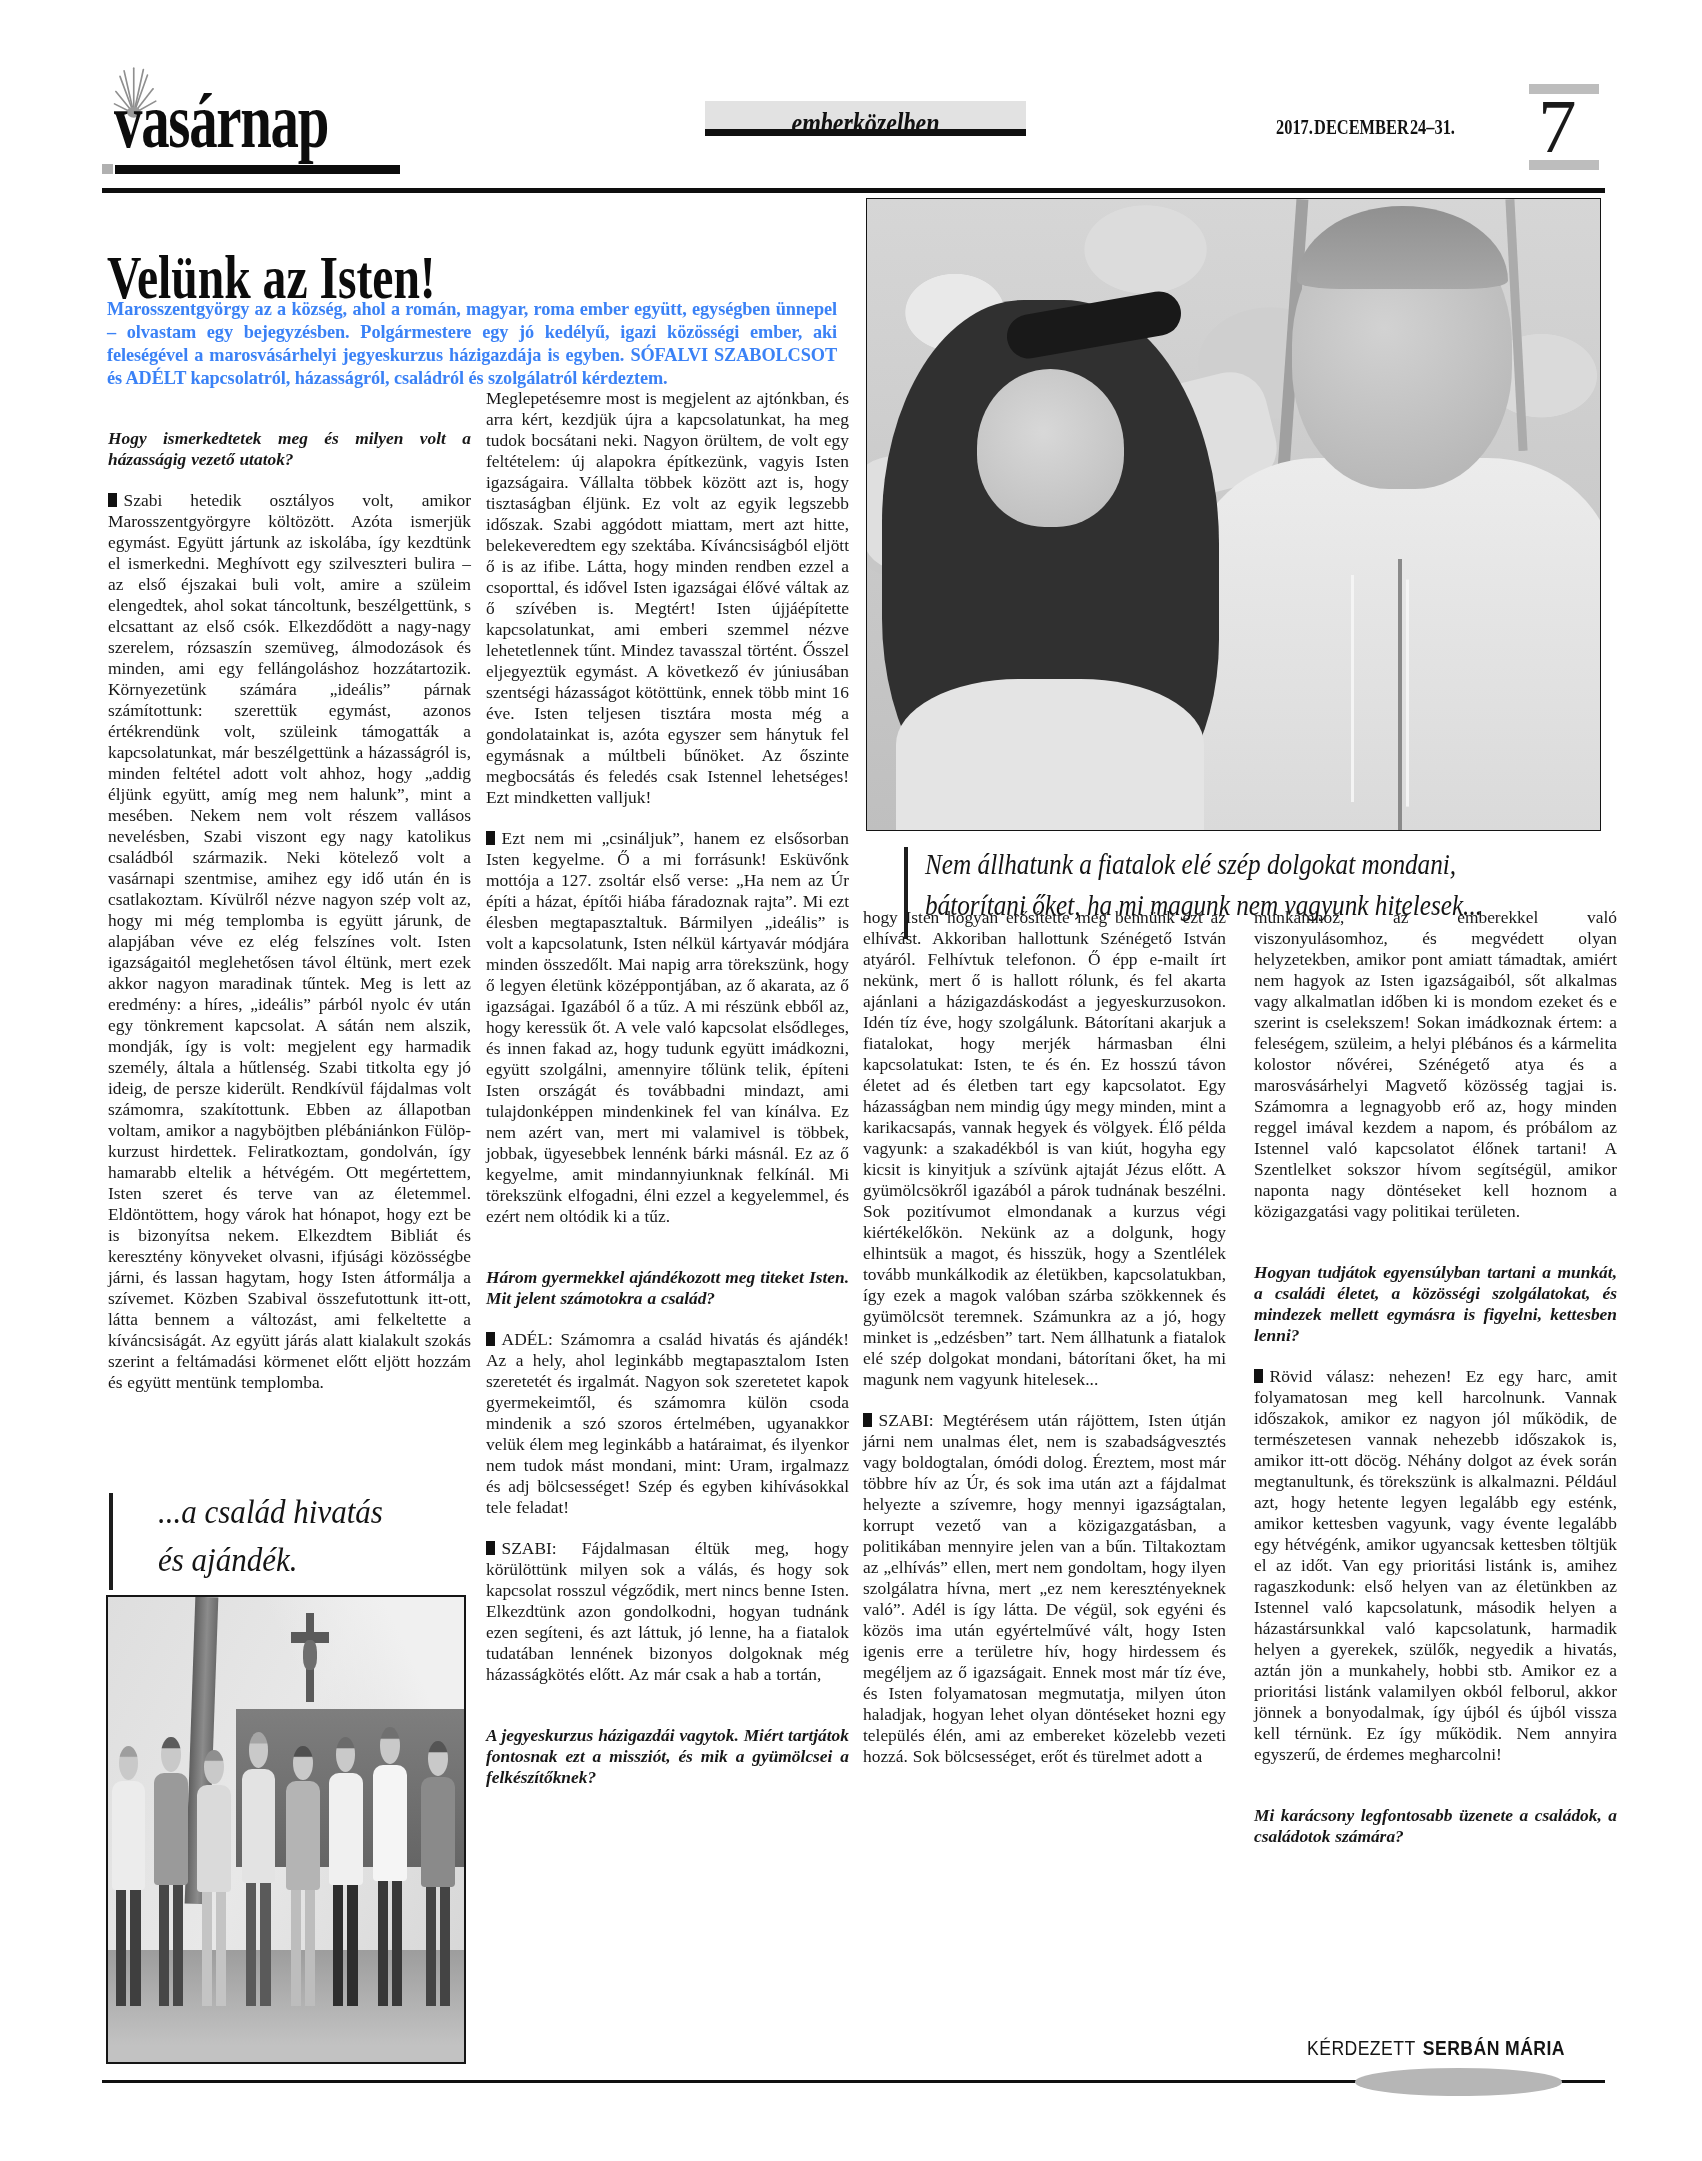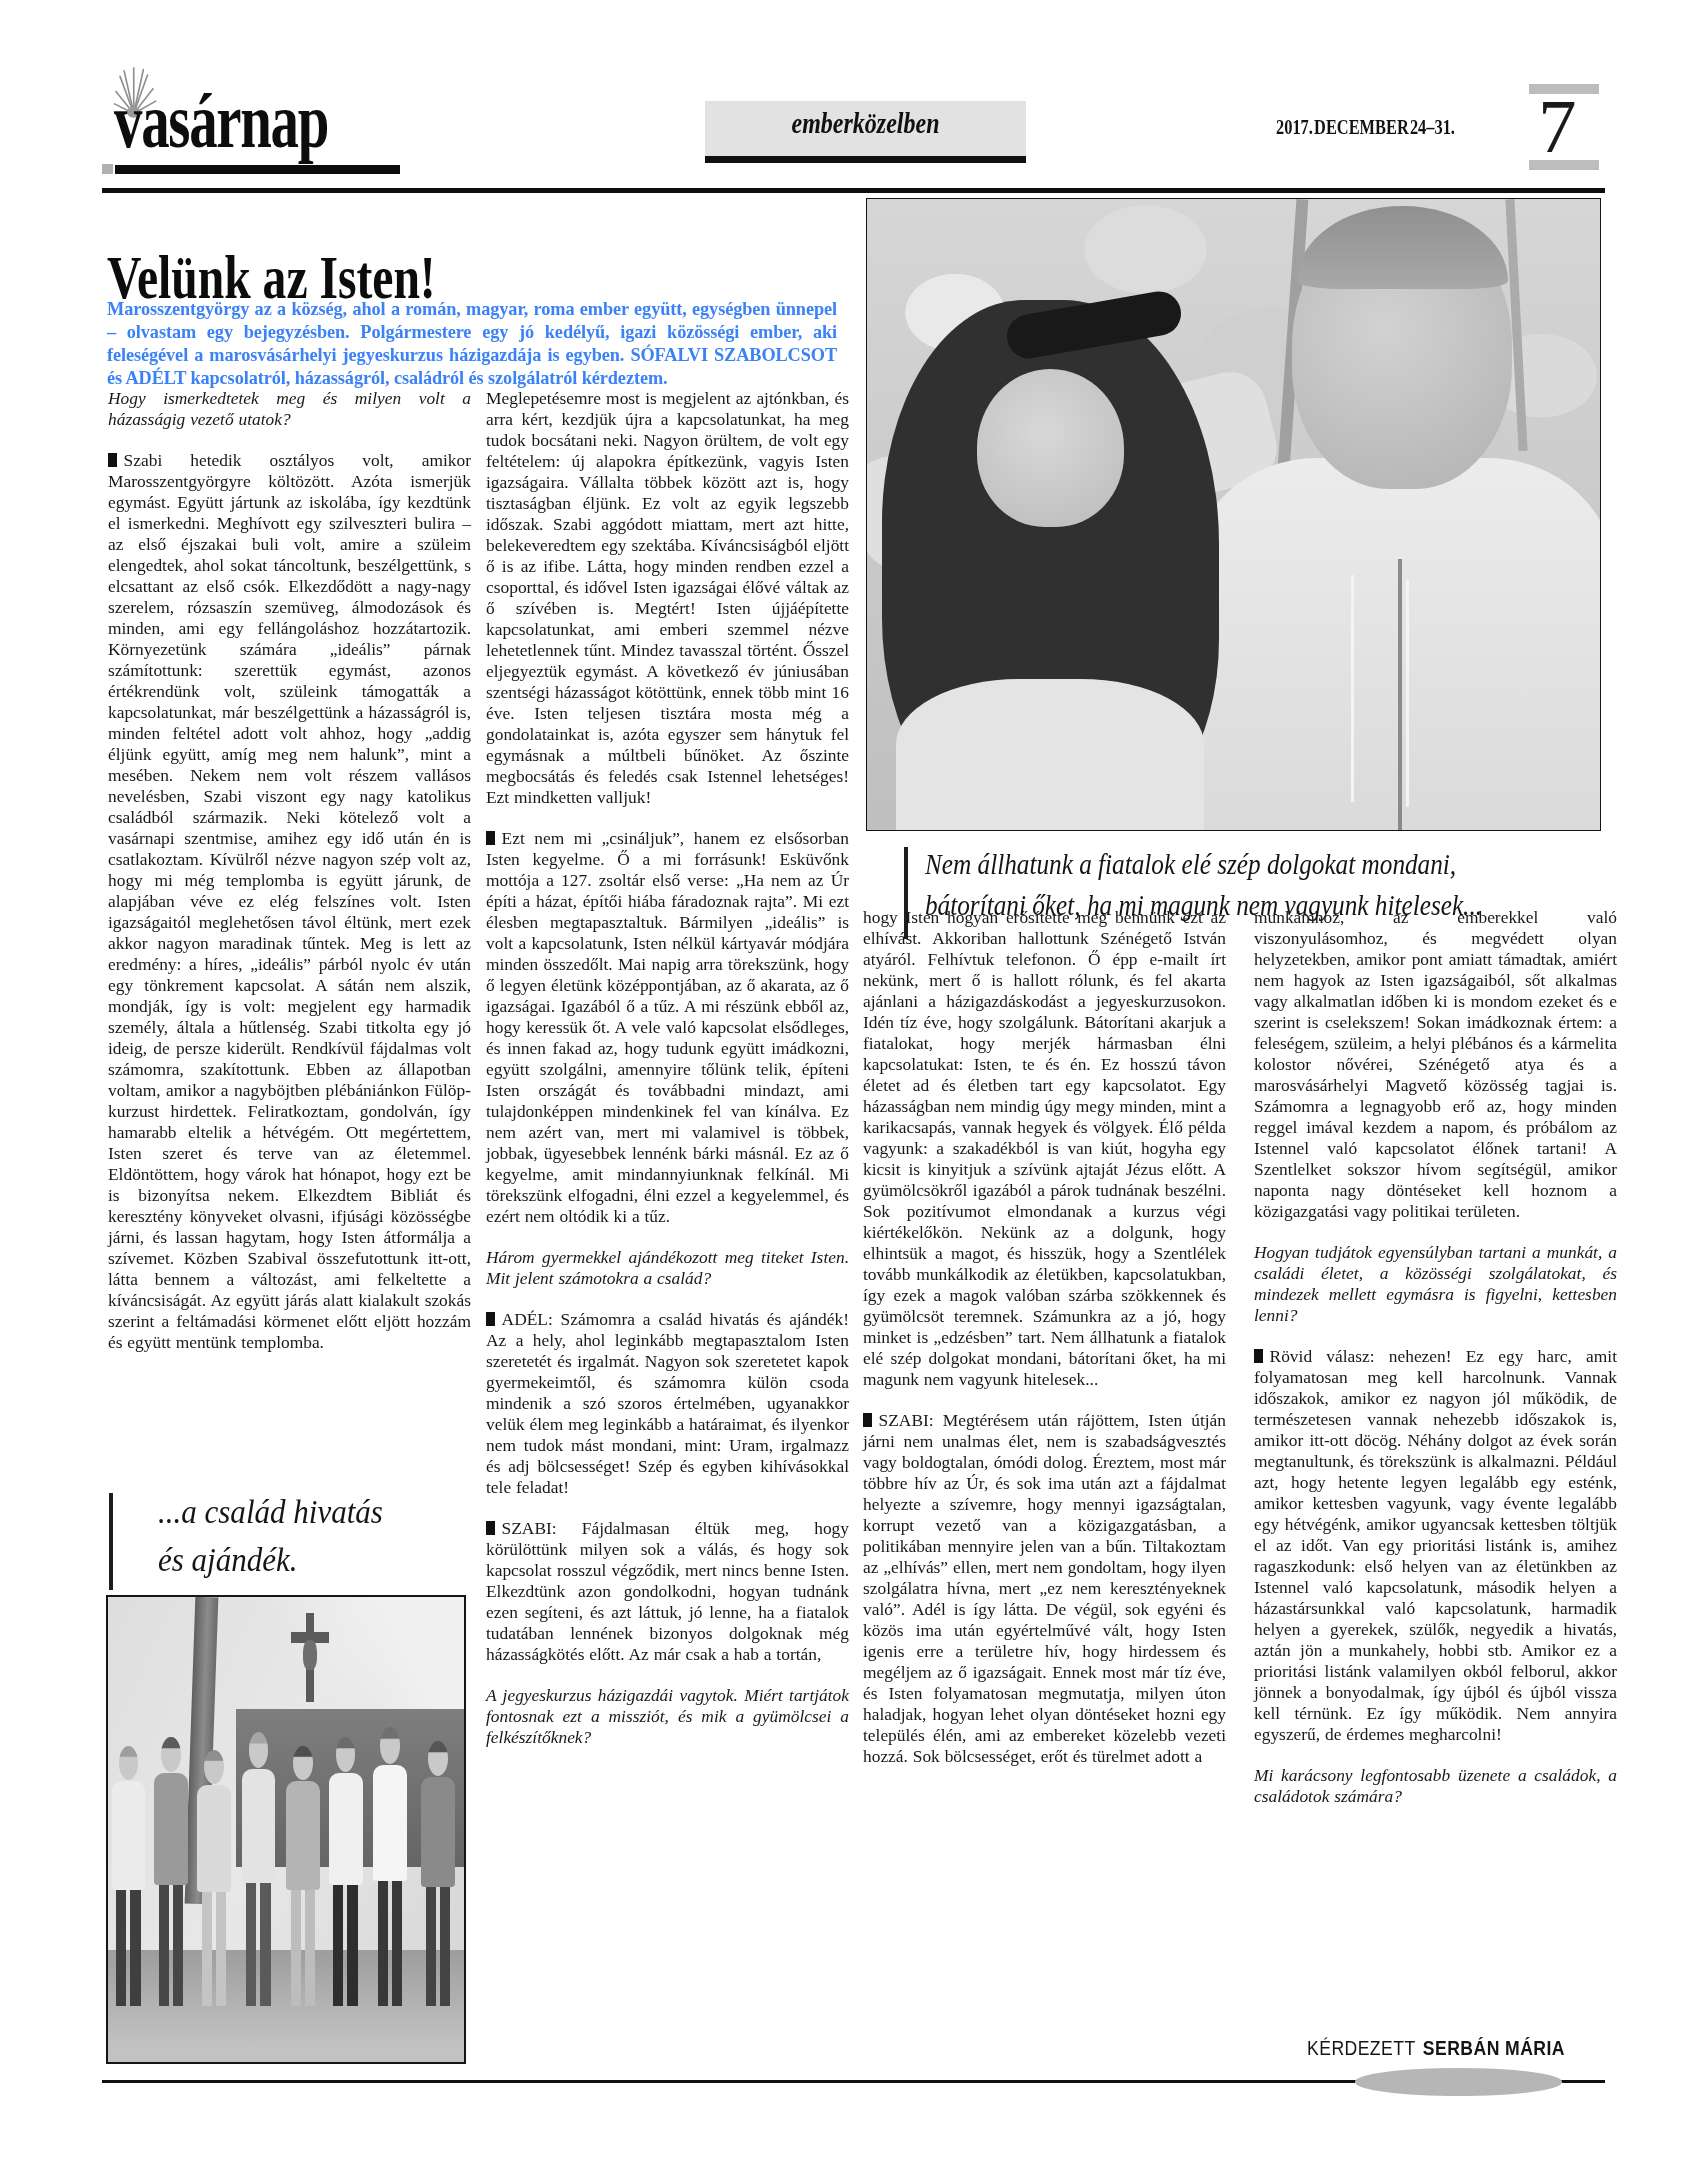--- a/index.html
+++ b/index.html
@@ -10,21 +10,21 @@
 
   
   .masthead-text{
     position:absolute;left:114px;top:81px;font-size:79px;line-height:79px;
     font-weight:700;letter-spacing:-1.8px;transform:scaleX(.72);transform-origin:left top;color:#0d0d0d;
   }
   .masthead-bar{position:absolute;left:115px;top:165px;width:285px;height:9.2px;background:#0c0c0c;}
   .masthead-graysq{position:absolute;left:102px;top:164px;width:11px;height:10px;background:#b0b0b0;}
   .sun-icon{position:absolute;left:113px;top:64px;}
 
-  .section-box{position:absolute;left:705px;top:101px;width:321px;height:62px;background:#e2e2e2;}
+  .section-box{position:absolute;left:705px;top:101px;width:321px;height:35px;background:#e2e2e2;}
   .section-box .bar{position:absolute;left:0;bottom:0;width:100%;height:6.9px;background:#101010;}
   .section-label{
     position:absolute;left:0;top:0;width:100%;text-align:center;font-style:italic;font-weight:700;
     font-size:30px;line-height:43px;transform:scaleX(.8);transform-origin:center top;color:#111;
   }
   .edition-date{
     position:absolute;left:1276px;top:115px;font-size:21px;font-weight:700;white-space:nowrap;
     transform:scaleX(.78);transform-origin:left top;word-spacing:-3.7px;color:#121212;
   }
   .page-number{position:absolute;left:1538px;top:88px;font-size:77px;line-height:77px;font-weight:400;color:#1a1a1a;}
@@ -43,21 +43,21 @@
   }
 
   
   .col{position:absolute;width:363px;font-size:17.4px;line-height:21px;text-align:justify;word-spacing:0.5px;color:#181818;}
   .col-1{left:108px;top:388px;}
   .col-2{left:486px;top:388px;}
   .col-3{left:863px;top:907px;}
   .col-4{left:1254px;top:907px;}
   .blk{margin:0;}
   .blk + .blk{margin-top:20px;}
-  .blk.question{font-weight:400;font-style:italic;}
+  .blk.question{font-weight:700;font-style:italic;margin-top:40px;}
   .answer-marker{display:inline-block;width:9.2px;height:13.7px;background:#111;margin-right:6.4px;vertical-align:-0.9px;}
 
   
   .pull-quote{position:absolute;left:904px;top:844px;width:739px;}
   .pq-bar{position:absolute;left:0;top:2.7px;width:4.1px;height:92px;background:#1d1d1d;}
   .pq-line{
     margin-left:21px;font-style:italic;font-size:29px;line-height:41px;white-space:nowrap;
     transform:scaleX(.87);transform-origin:left top;color:#141414;
   }
 

